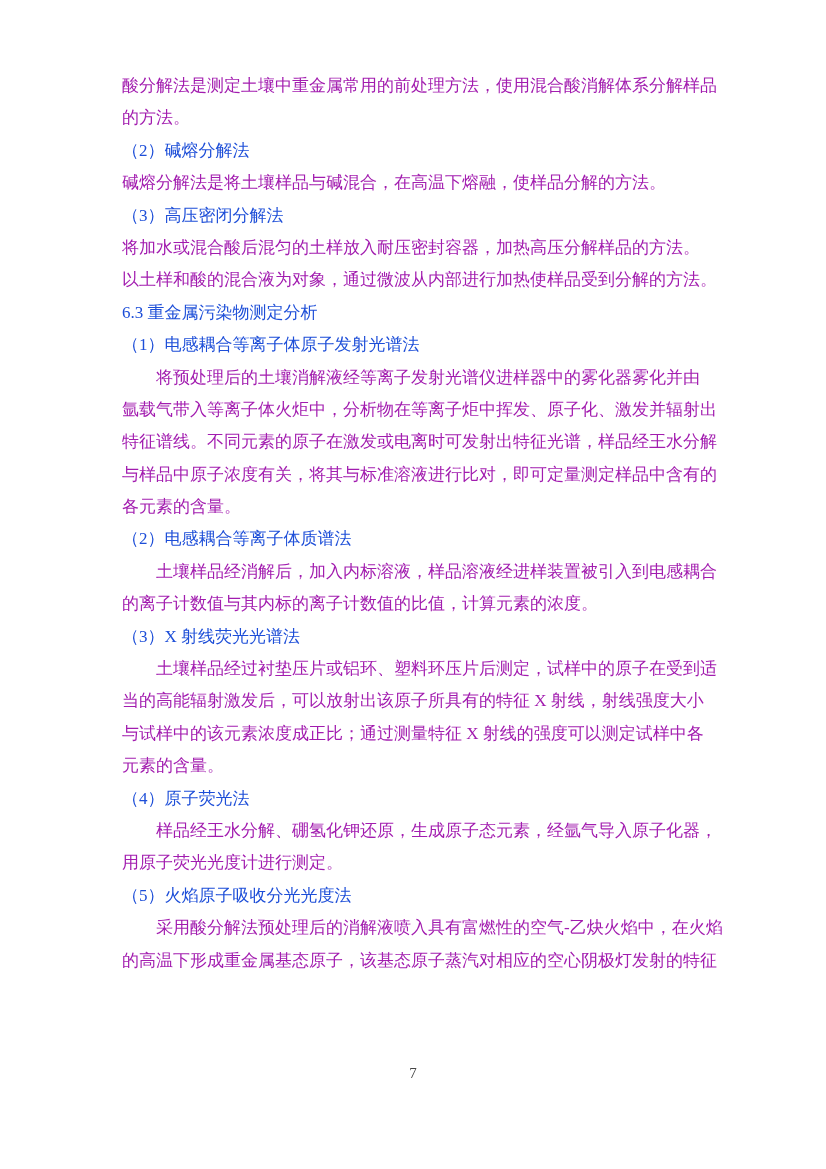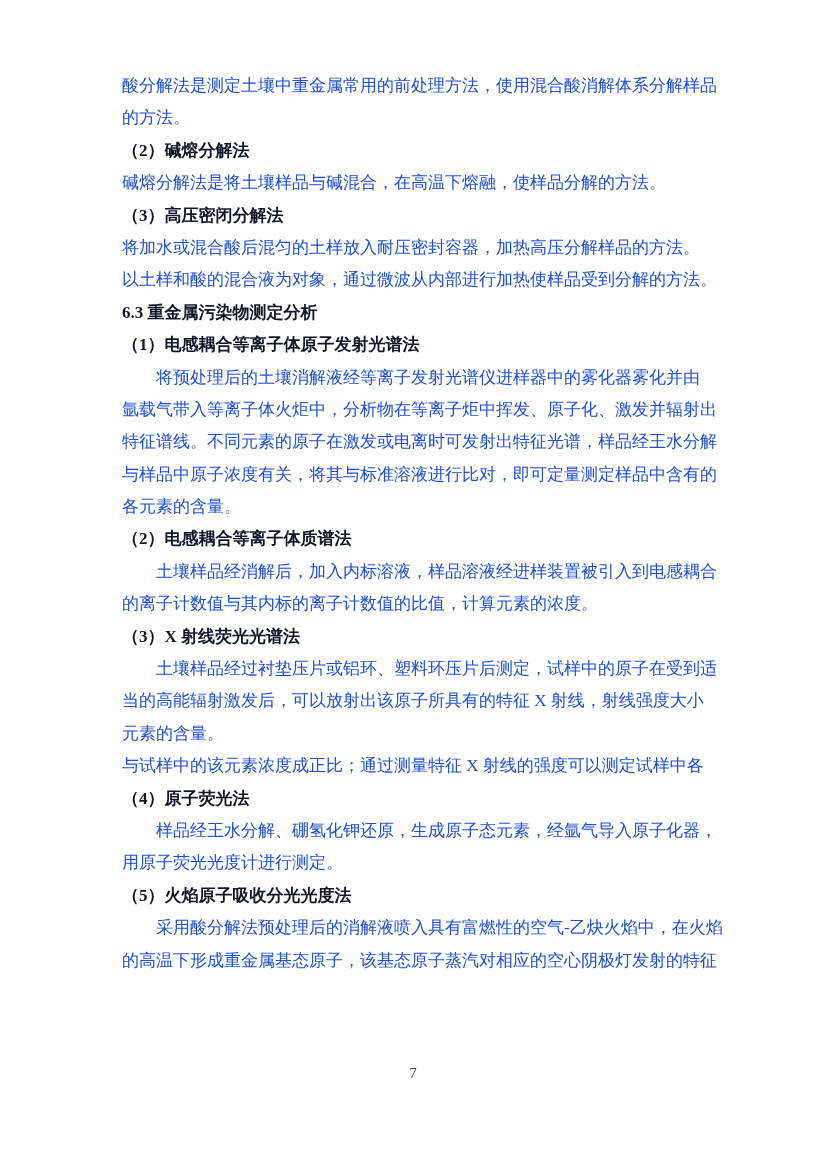--- a/index.html
+++ b/index.html
@@ -18,28 +18,28 @@
   .content {
     position: absolute;
     left: 122px;
     top: 70px;
     width: 616px;
   }
   .line {
     font-size: 17px;
     line-height: 32.4px;
     height: 32.4px;
-    color: #1d4ed8;
+    color: #a21caf;
     white-space: nowrap;
     letter-spacing: 0px;
   }
   .line.heading,
   .line.section {
-    font-weight: bold;
-    color: #0f172a;
+    font-weight: normal;
+    color: #1d4ed8;
   }
   .line.indent {
     text-indent: 34px;
   }
   .pagenum {
     position: absolute;
     top: 1062px;
     left: 0;
     width: 100%;
     text-align: center;
@@ -66,22 +66,22 @@
       <div class="line body">氩载气带入等离子体火炬中，分析物在等离子炬中挥发、原子化、激发并辐射出</div>
       <div class="line body">特征谱线。不同元素的原子在激发或电离时可发射出特征光谱，样品经王水分解</div>
       <div class="line body">与样品中原子浓度有关，将其与标准溶液进行比对，即可定量测定样品中含有的</div>
       <div class="line body">各元素的含量。</div>
       <div class="line heading">（2）电感耦合等离子体质谱法</div>
       <div class="line body indent">土壤样品经消解后，加入内标溶液，样品溶液经进样装置被引入到电感耦合</div>
       <div class="line body">的离子计数值与其内标的离子计数值的比值，计算元素的浓度。</div>
       <div class="line heading">（3）X 射线荧光光谱法</div>
       <div class="line body indent">土壤样品经过衬垫压片或铝环、塑料环压片后测定，试样中的原子在受到适</div>
       <div class="line body">当的高能辐射激发后，可以放射出该原子所具有的特征 X 射线，射线强度大小</div>
+      <div class="line body">与试样中的该元素浓度成正比；通过测量特征 X 射线的强度可以测定试样中各</div>
       <div class="line body">元素的含量。</div>
-      <div class="line body">与试样中的该元素浓度成正比；通过测量特征 X 射线的强度可以测定试样中各</div>
       <div class="line heading">（4）原子荧光法</div>
       <div class="line body indent">样品经王水分解、硼氢化钾还原，生成原子态元素，经氩气导入原子化器，</div>
       <div class="line body">用原子荧光光度计进行测定。</div>
       <div class="line heading">（5）火焰原子吸收分光光度法</div>
       <div class="line body indent">采用酸分解法预处理后的消解液喷入具有富燃性的空气-乙炔火焰中，在火焰</div>
       <div class="line body">的高温下形成重金属基态原子，该基态原子蒸汽对相应的空心阴极灯发射的特征</div>
     </div>
   <div class="pagenum">7</div>
 </div>
 

